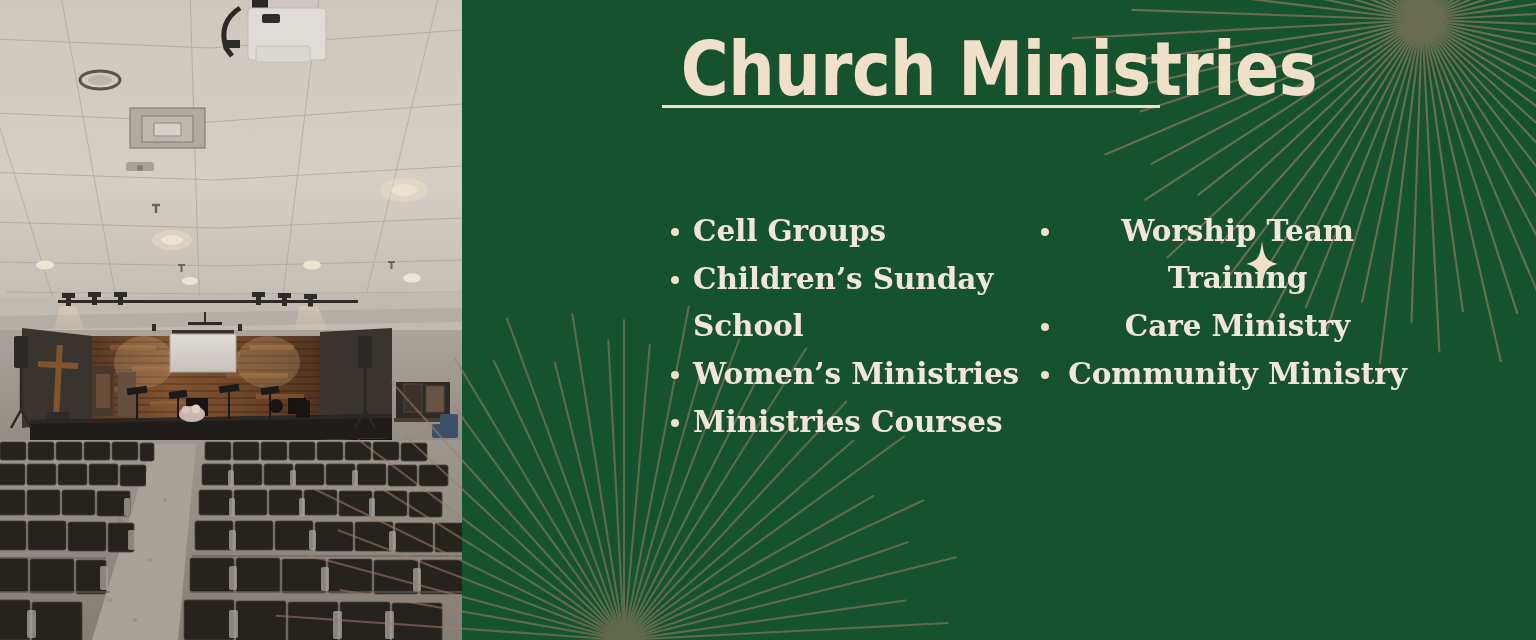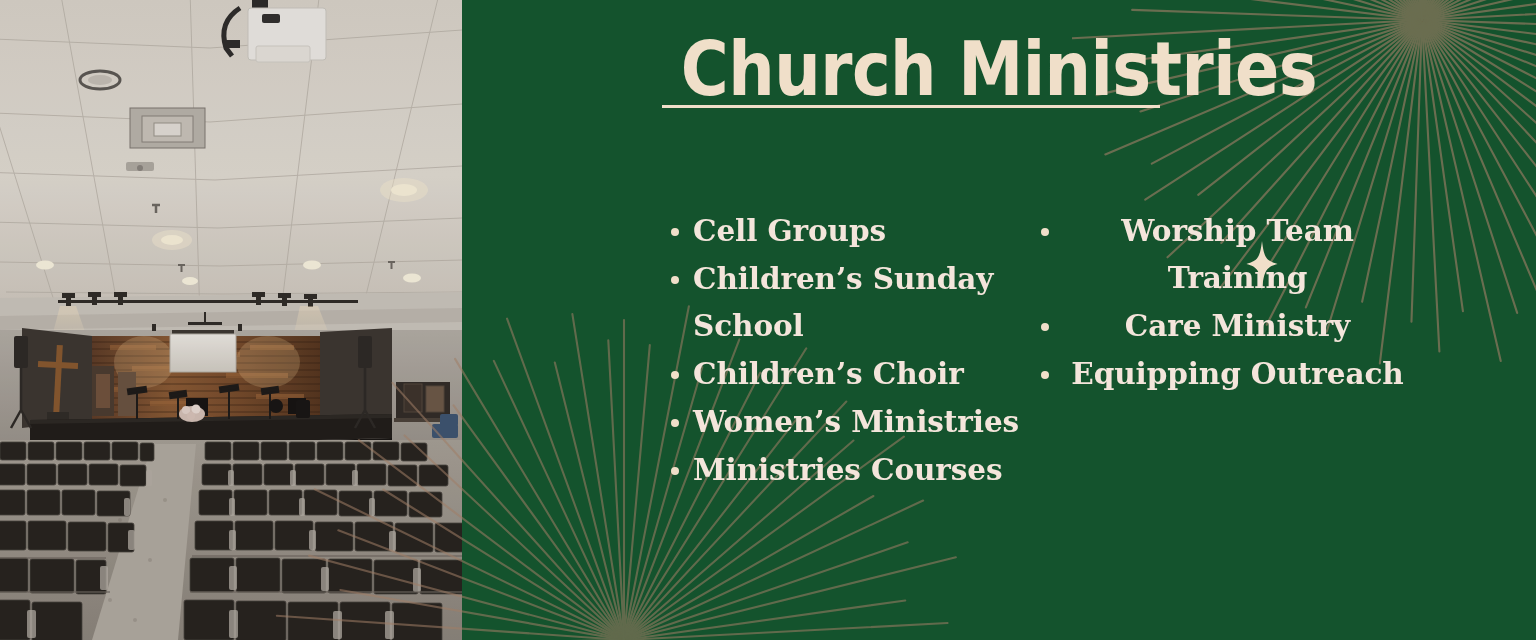--- a/index.html
+++ b/index.html
@@ -630,31 +630,30 @@
       <div class="title">Church Ministries</div>
     </div>
     <div class="title-rule"></div>
 
     <div class="cols">
 
       <div class="col col-left">
         <ul class="ministry-list">
           <li>Cell Groups</li>
           <li>Children’s Sunday School</li>
-          <li>Children’s Choir</li>
           <li>Women’s Ministries</li>
           <li>Ministries Courses</li>
         </ul>
       </div>
 
       <div class="col col-right">
         <ul class="ministry-list">
           <li>Worship Team Training</li>
           <li>Care Ministry</li>
-          <li>Equipping Outreach</li>
+          <li>Community Ministry</li>
         </ul>
       </div>
 
     </div>
 
     <svg class="sparkle" viewBox="0 0 100 100">
       <path d="M50 2 C54 34 58 40 80 46 C58 52 54 58 50 96 C46 58 42 52 20 46 C42 40 46 34 50 2 Z" fill="#F0DFC9"></path>
     </svg>
 
   </div>

